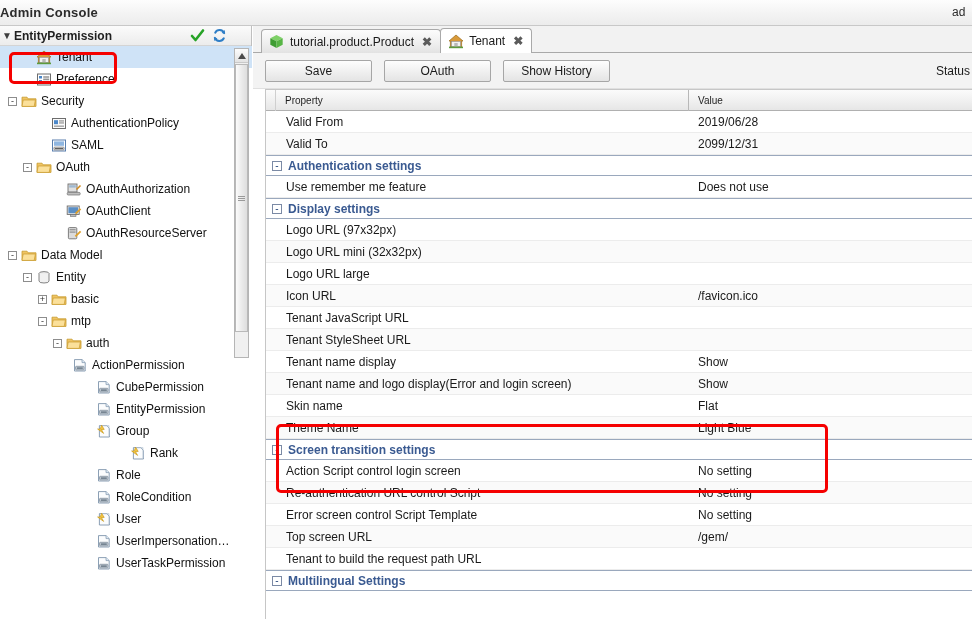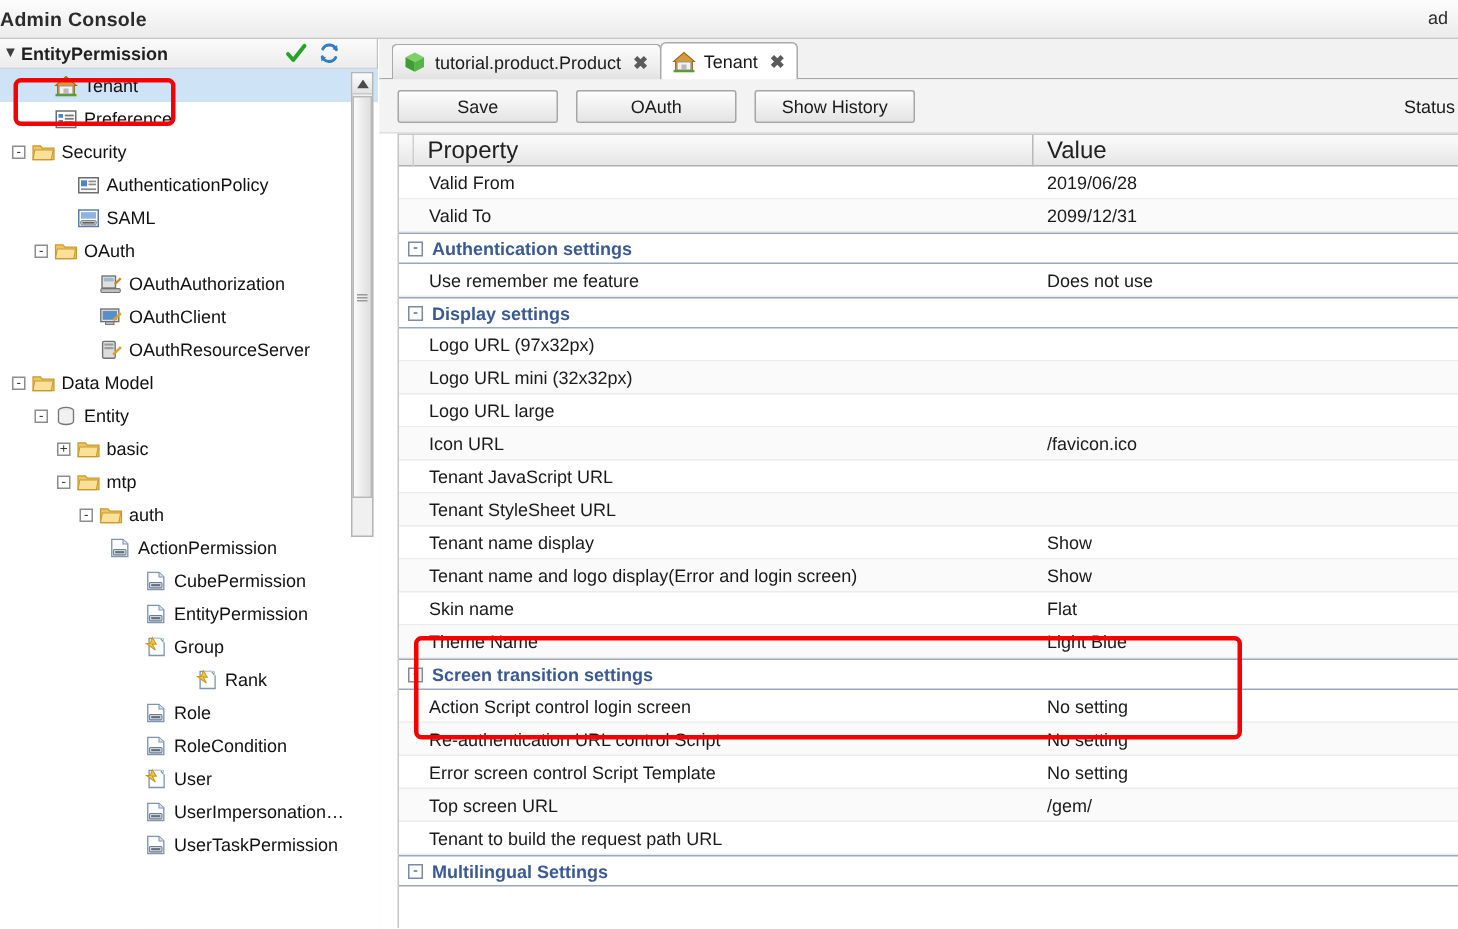--- a/index.html
+++ b/index.html
@@ -127,21 +127,21 @@
   }
 
   
   .grid { position: absolute; left: 12px; top: 36px; width: 707px; height: 530px; overflow: hidden;
           border-top: 1px solid #c6c6c6; border-left: 1px solid #c6c6c6; background: #fff; }
   .grid-head {
     height: 21px; display: flex; align-items: center;
     background: linear-gradient(to bottom,#fbfbfb,#efefef 60%,#e6e6e6);
     border-bottom: 1px solid #b0b0b0;
   }
-  .gh-cell { font-size: 16px; color: #1f1f1f; padding-left: 9px; height:21px; line-height:21px; }
+  .gh-cell { font-size: 10px; color: #1f1f1f; padding-left: 9px; height:21px; line-height:21px; }
   .gh-grip { width: 10px; height: 21px; border-right: 1px solid #cfcfcf; }
   .gh-prop { width: 413px; border-right: 1px solid #b8b8b8; }
   .gh-val  { flex: 1 1 auto; }
 
   .row { height: 22px; display: flex; align-items: center; border-bottom: 1px solid #ececec; }
   .row.alt { background: #fafafa; }
   .row .c-prop { width: 423px; padding-left: 20px; font-size: 12px; color: #1a1a1a; }
   .row .c-val  { flex: 1 1 auto; padding-left: 9px; font-size: 12px; color: #1a1a1a; }
 
   .grouprow {

